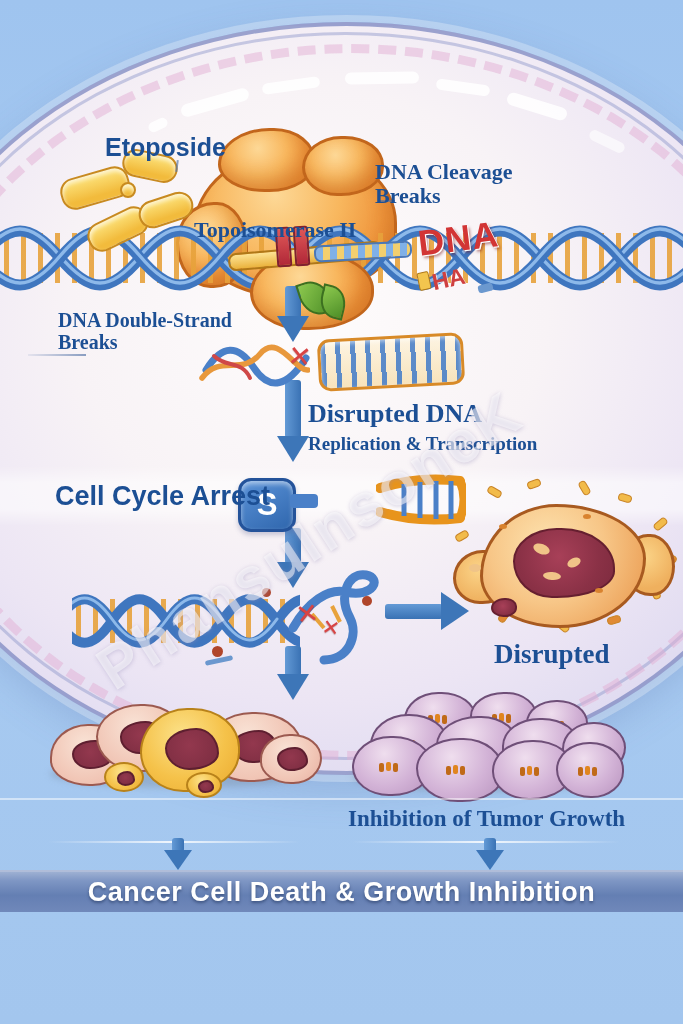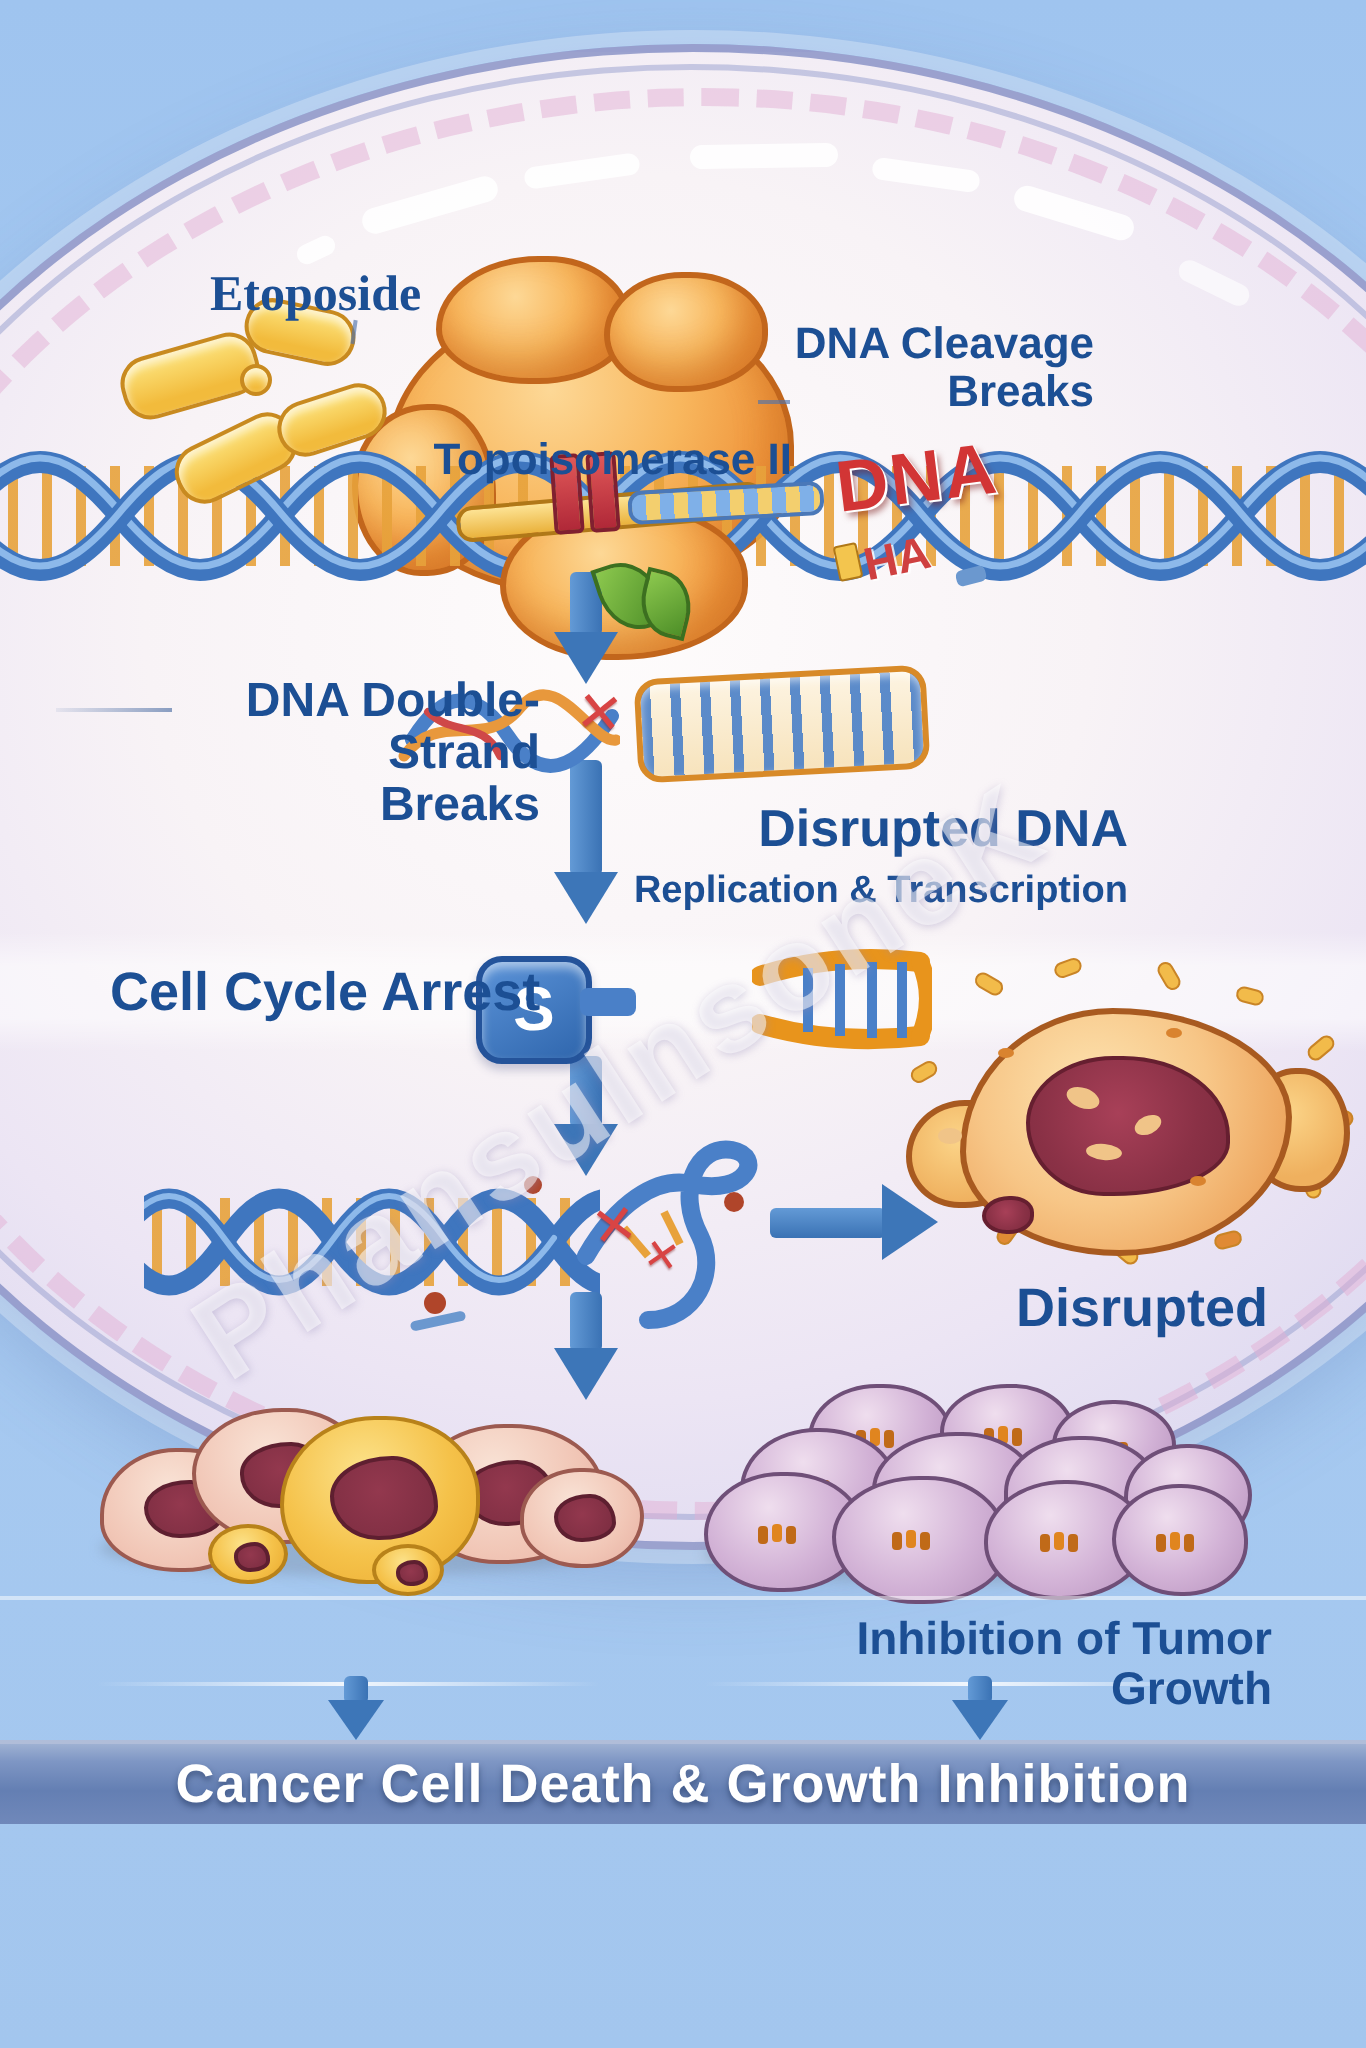--- a/index.html
+++ b/index.html
@@ -22,21 +22,21 @@
     border:3px solid rgba(150,158,206,.5);z-index:1;
   }
   .cell-dashed{
     left:-92px;top:44px;width:869px;height:698px;border-radius:50%;
     border:9px dashed rgba(226,176,211,.55);z-index:1;opacity:.9;
   }
   .streak{background:rgba(255,255,255,.85);border-radius:12px;z-index:2;}
   
   .navy{color:#1c4f94;font-weight:bold;}
   .lbl{z-index:8;line-height:1.08;}
-  .ctr{text-align:right;}
+  .ctr{text-align:left;font-family:Liberation Serif, serif;}
   
   .shaft{position:absolute;background:linear-gradient(90deg,#639ad6,#3a72b4);border-radius:3px;z-index:6;}
   .head-down{position:absolute;width:0;height:0;border-left:16px solid transparent;border-right:16px solid transparent;border-top:26px solid #3d76b8;z-index:6;}
   .head-down.sm{border-left:14px solid transparent;border-right:14px solid transparent;border-top:20px solid #3d76b8;}
   .head-right{position:absolute;width:0;height:0;border-top:19px solid transparent;border-bottom:19px solid transparent;border-left:28px solid #3d76b8;z-index:6;}
   
   .helix{z-index:4;}
   .helix .rungs{position:absolute;left:4px;right:4px;background:repeating-linear-gradient(90deg,#e7a23b 0 5px,rgba(0,0,0,0) 5px 17px);border-radius:4px;opacity:.9;}
   .helix svg{position:absolute;left:0;top:0;}
   
@@ -93,21 +93,21 @@
   <div class="abs cell-dashed"></div>
 
   <div class="abs streak" style="left:180px;top:96px;width:70px;height:13px;transform:rotate(-16deg);"></div>
   <div class="abs streak" style="left:262px;top:80px;width:58px;height:11px;transform:rotate(-8deg);"></div>
   <div class="abs streak" style="left:345px;top:72px;width:74px;height:12px;transform:rotate(-1deg);"></div>
   <div class="abs streak" style="left:436px;top:82px;width:54px;height:11px;transform:rotate(8deg);"></div>
   <div class="abs streak" style="left:506px;top:100px;width:62px;height:13px;transform:rotate(17deg);"></div>
   <div class="abs streak" style="left:148px;top:120px;width:20px;height:10px;transform:rotate(-25deg);"></div>
   <div class="abs streak" style="left:588px;top:136px;width:38px;height:11px;transform:rotate(26deg);opacity:.7;"></div>
 
-  <div class="abs lbl navy" style="left:105px;top:134px;font-size:25px;font-family:Liberation Serif, serif;">Etoposide</div>
+  <div class="abs lbl navy" style="left:105px;top:134px;font-size:25px;">Etoposide</div>
   <div class="abs leader" style="left:176px;top:160px;width:2px;height:12px;transform:rotate(8deg);"></div>
 
   <div class="abs pill" style="left:60px;top:172px;width:66px;height:28px;transform:rotate(-16deg);"></div>
   <div class="abs pill" style="left:122px;top:152px;width:52px;height:24px;transform:rotate(12deg);"></div>
   <div class="abs pill" style="left:86px;top:214px;width:60px;height:26px;transform:rotate(-26deg);"></div>
   <div class="abs pill" style="left:138px;top:196px;width:52px;height:24px;transform:rotate(-18deg);"></div>
   <div class="abs pill" style="left:120px;top:182px;width:12px;height:12px;border-radius:50%;"></div>
 
   <div class="abs blob" style="left:193px;top:150px;width:198px;height:140px;border-radius:52% 48% 55% 45%/60% 55% 45% 50%;z-index:3;"></div>
   <div class="abs blob" style="left:218px;top:128px;width:92px;height:58px;border-radius:55% 45% 50% 50%/60% 55% 50% 45%;z-index:3;"></div>
@@ -140,21 +140,21 @@
   <div class="abs leaf" style="left:320px;top:286px;width:22px;height:28px;transform:rotate(14deg);"></div>
 
   <div class="abs" style="left:418px;top:218px;font-size:36px;font-weight:bold;color:#d23535;transform:rotate(-7deg);letter-spacing:1px;z-index:8;text-shadow:1px 1px 0 #fff,2px 3px 3px rgba(120,20,20,.5);">DNA</div>
   <div class="abs" style="left:418px;top:272px;width:10px;height:16px;background:#f3c54e;border:1.5px solid #b07818;border-radius:2px;transform:rotate(-12deg);z-index:8;"></div>
   <div class="abs" style="left:432px;top:266px;font-size:23px;font-weight:bold;color:#cf4040;transform:rotate(-12deg);z-index:8;text-shadow:1px 1px 0 rgba(255,255,255,.8);">HA</div>
   <div class="abs" style="left:478px;top:284px;width:15px;height:8px;background:#6b98cf;border-radius:3px;transform:rotate(-14deg);z-index:8;"></div>
 
   <div class="shaft" style="left:285px;top:286px;width:16px;height:32px;"></div>
   <div class="head-down" style="left:277px;top:316px;"></div>
 
-  <div class="abs lbl navy ctr" style="left:58px;top:310px;width:212px;font-size:24px;margin-top:28px;">
+  <div class="abs lbl navy ctr" style="left:58px;top:310px;width:212px;font-size:20px;">
     <span>DNA Double-Strand</span><br>
     <span>Breaks</span>
   </div>
   <div class="abs" style="left:28px;top:354px;width:58px;height:2px;background:linear-gradient(90deg,rgba(90,120,170,.1),rgba(90,120,170,.7));z-index:7;"></div>
 
   <svg class="abs" style="left:198px;top:334px;z-index:7;" width="112" height="54" viewBox="0 0 112 54">
     <path d="M8,36 C24,10 40,10 56,34 S90,52 108,24" fill="none" stroke="#4a80c8" stroke-width="7" stroke-linecap="round"></path>
     <path d="M4,44 C22,20 44,42 62,20 S98,38 110,36" fill="none" stroke="#e8983c" stroke-width="5.5" stroke-linecap="round"></path>
     <path d="M16,22 C28,34 44,26 52,44" fill="none" stroke="#cf4848" stroke-width="4" stroke-linecap="round"></path>
   </svg>

